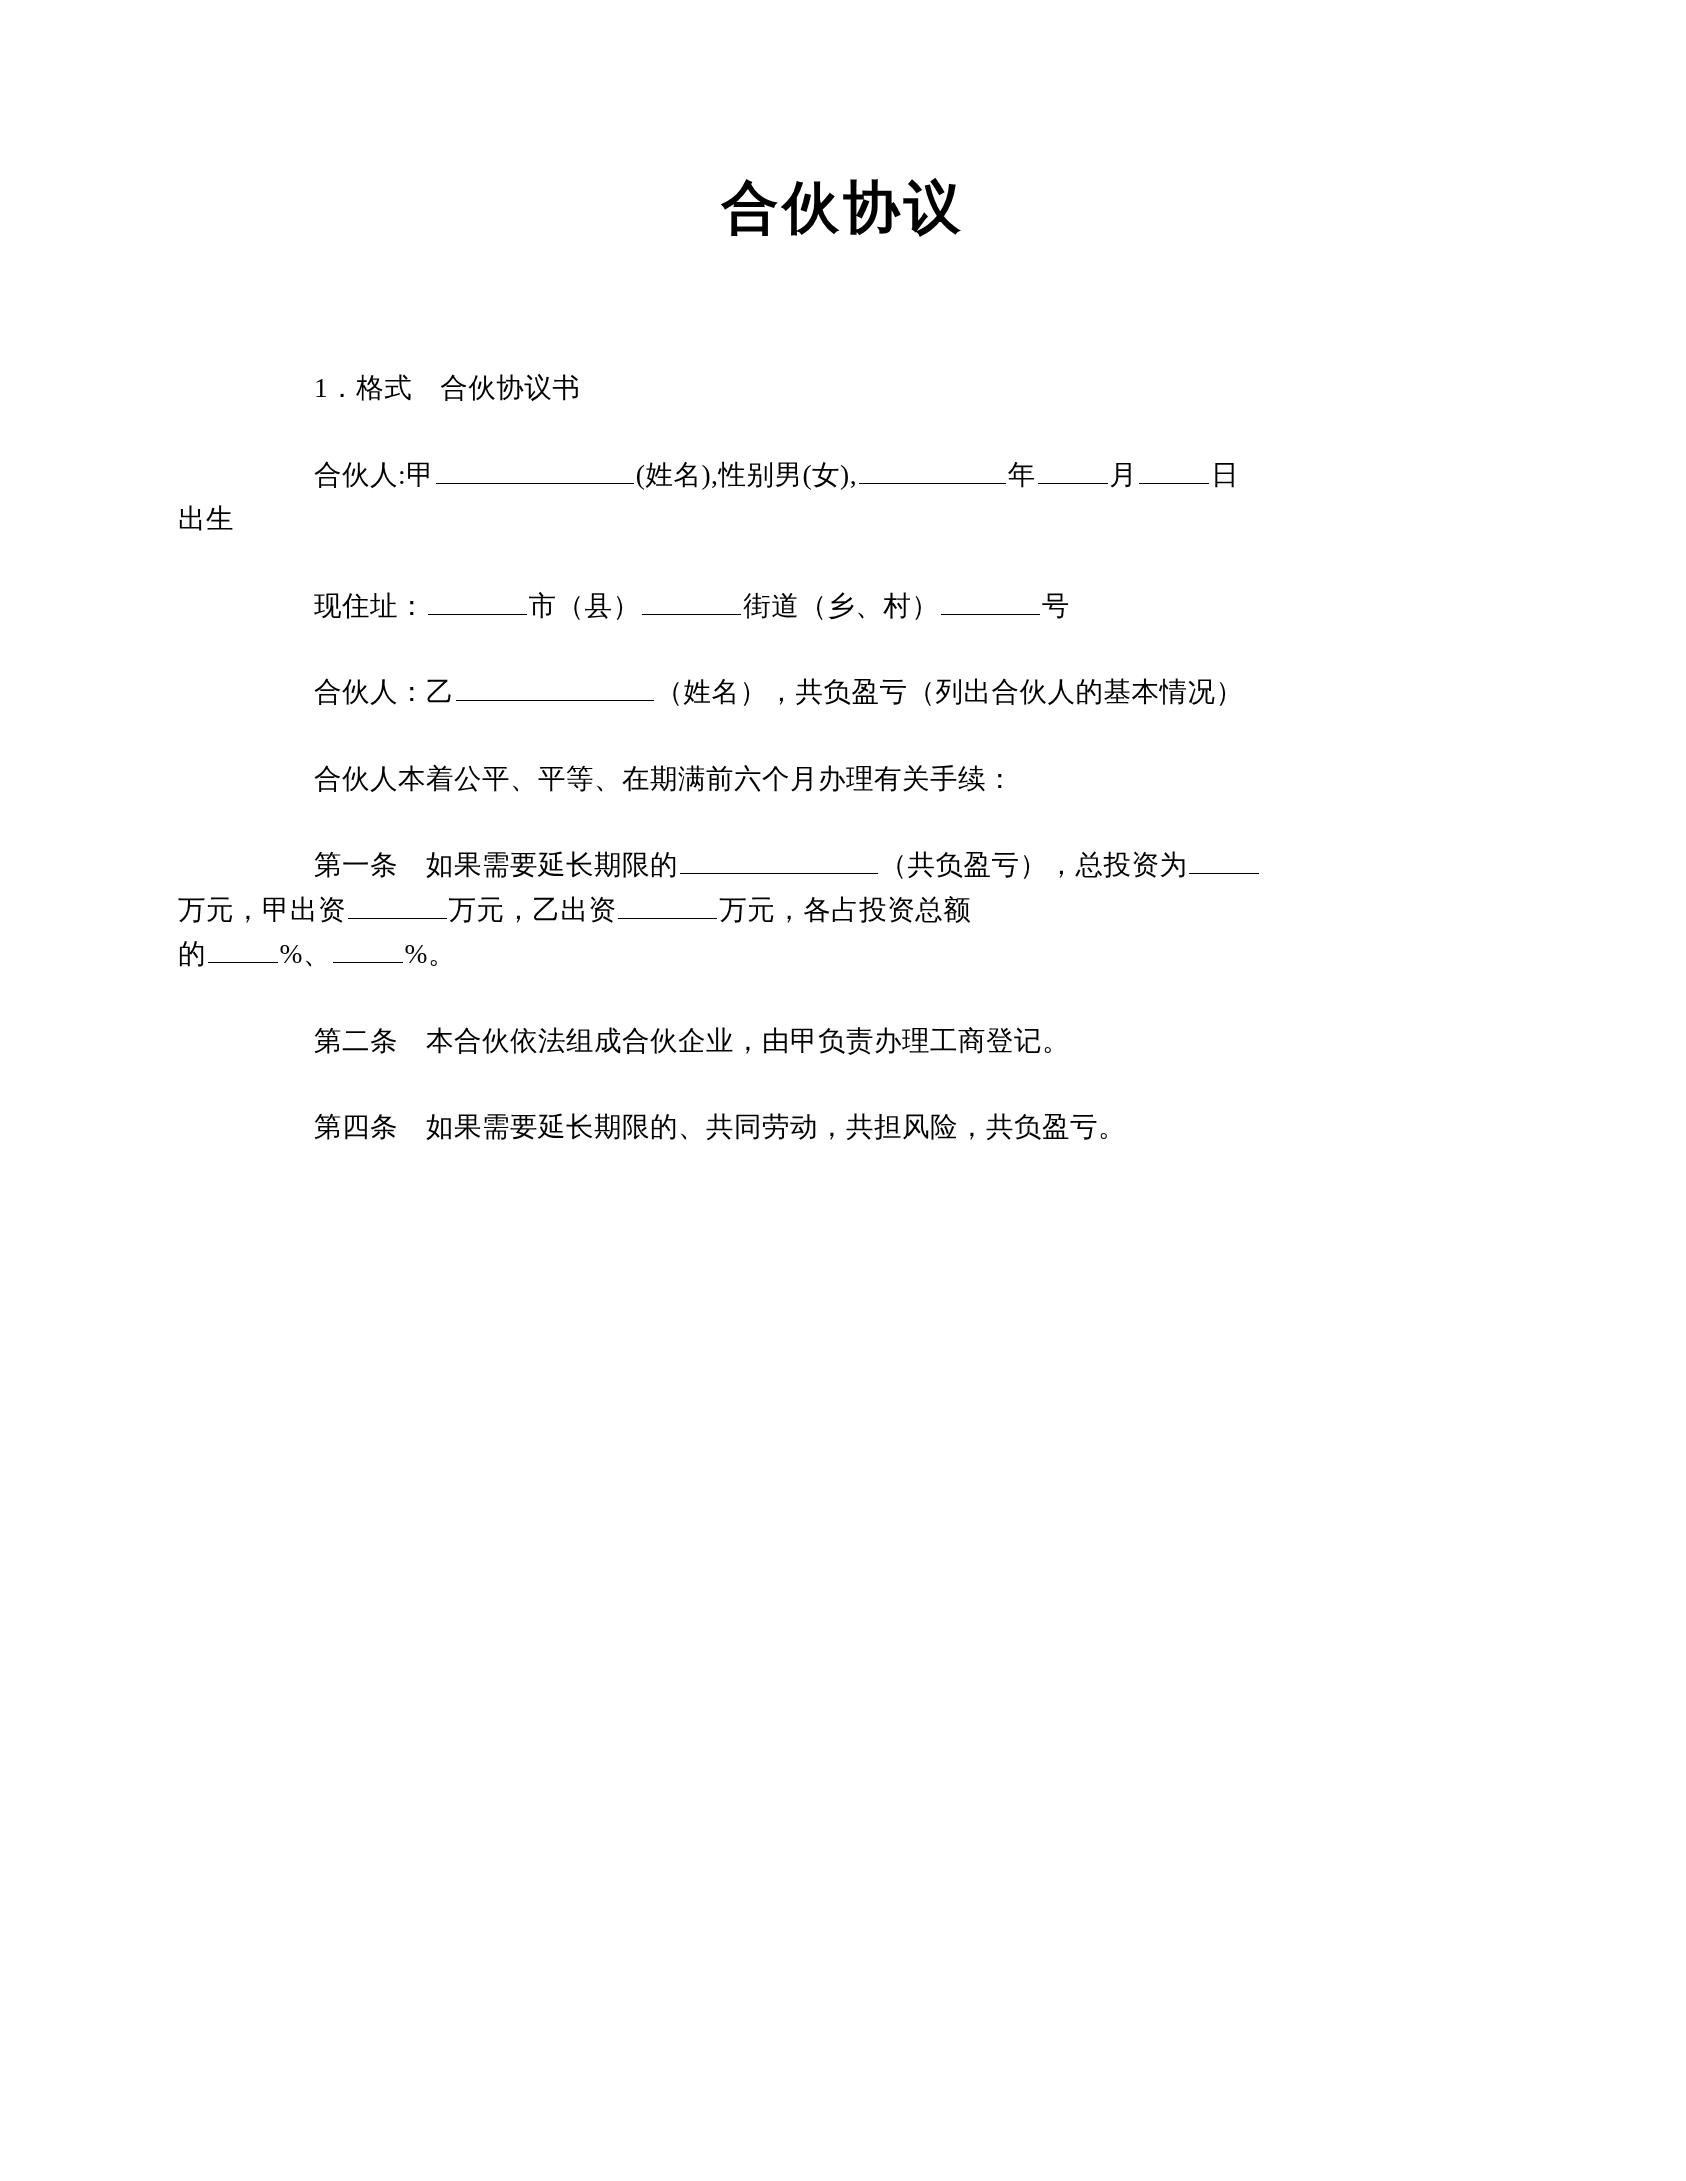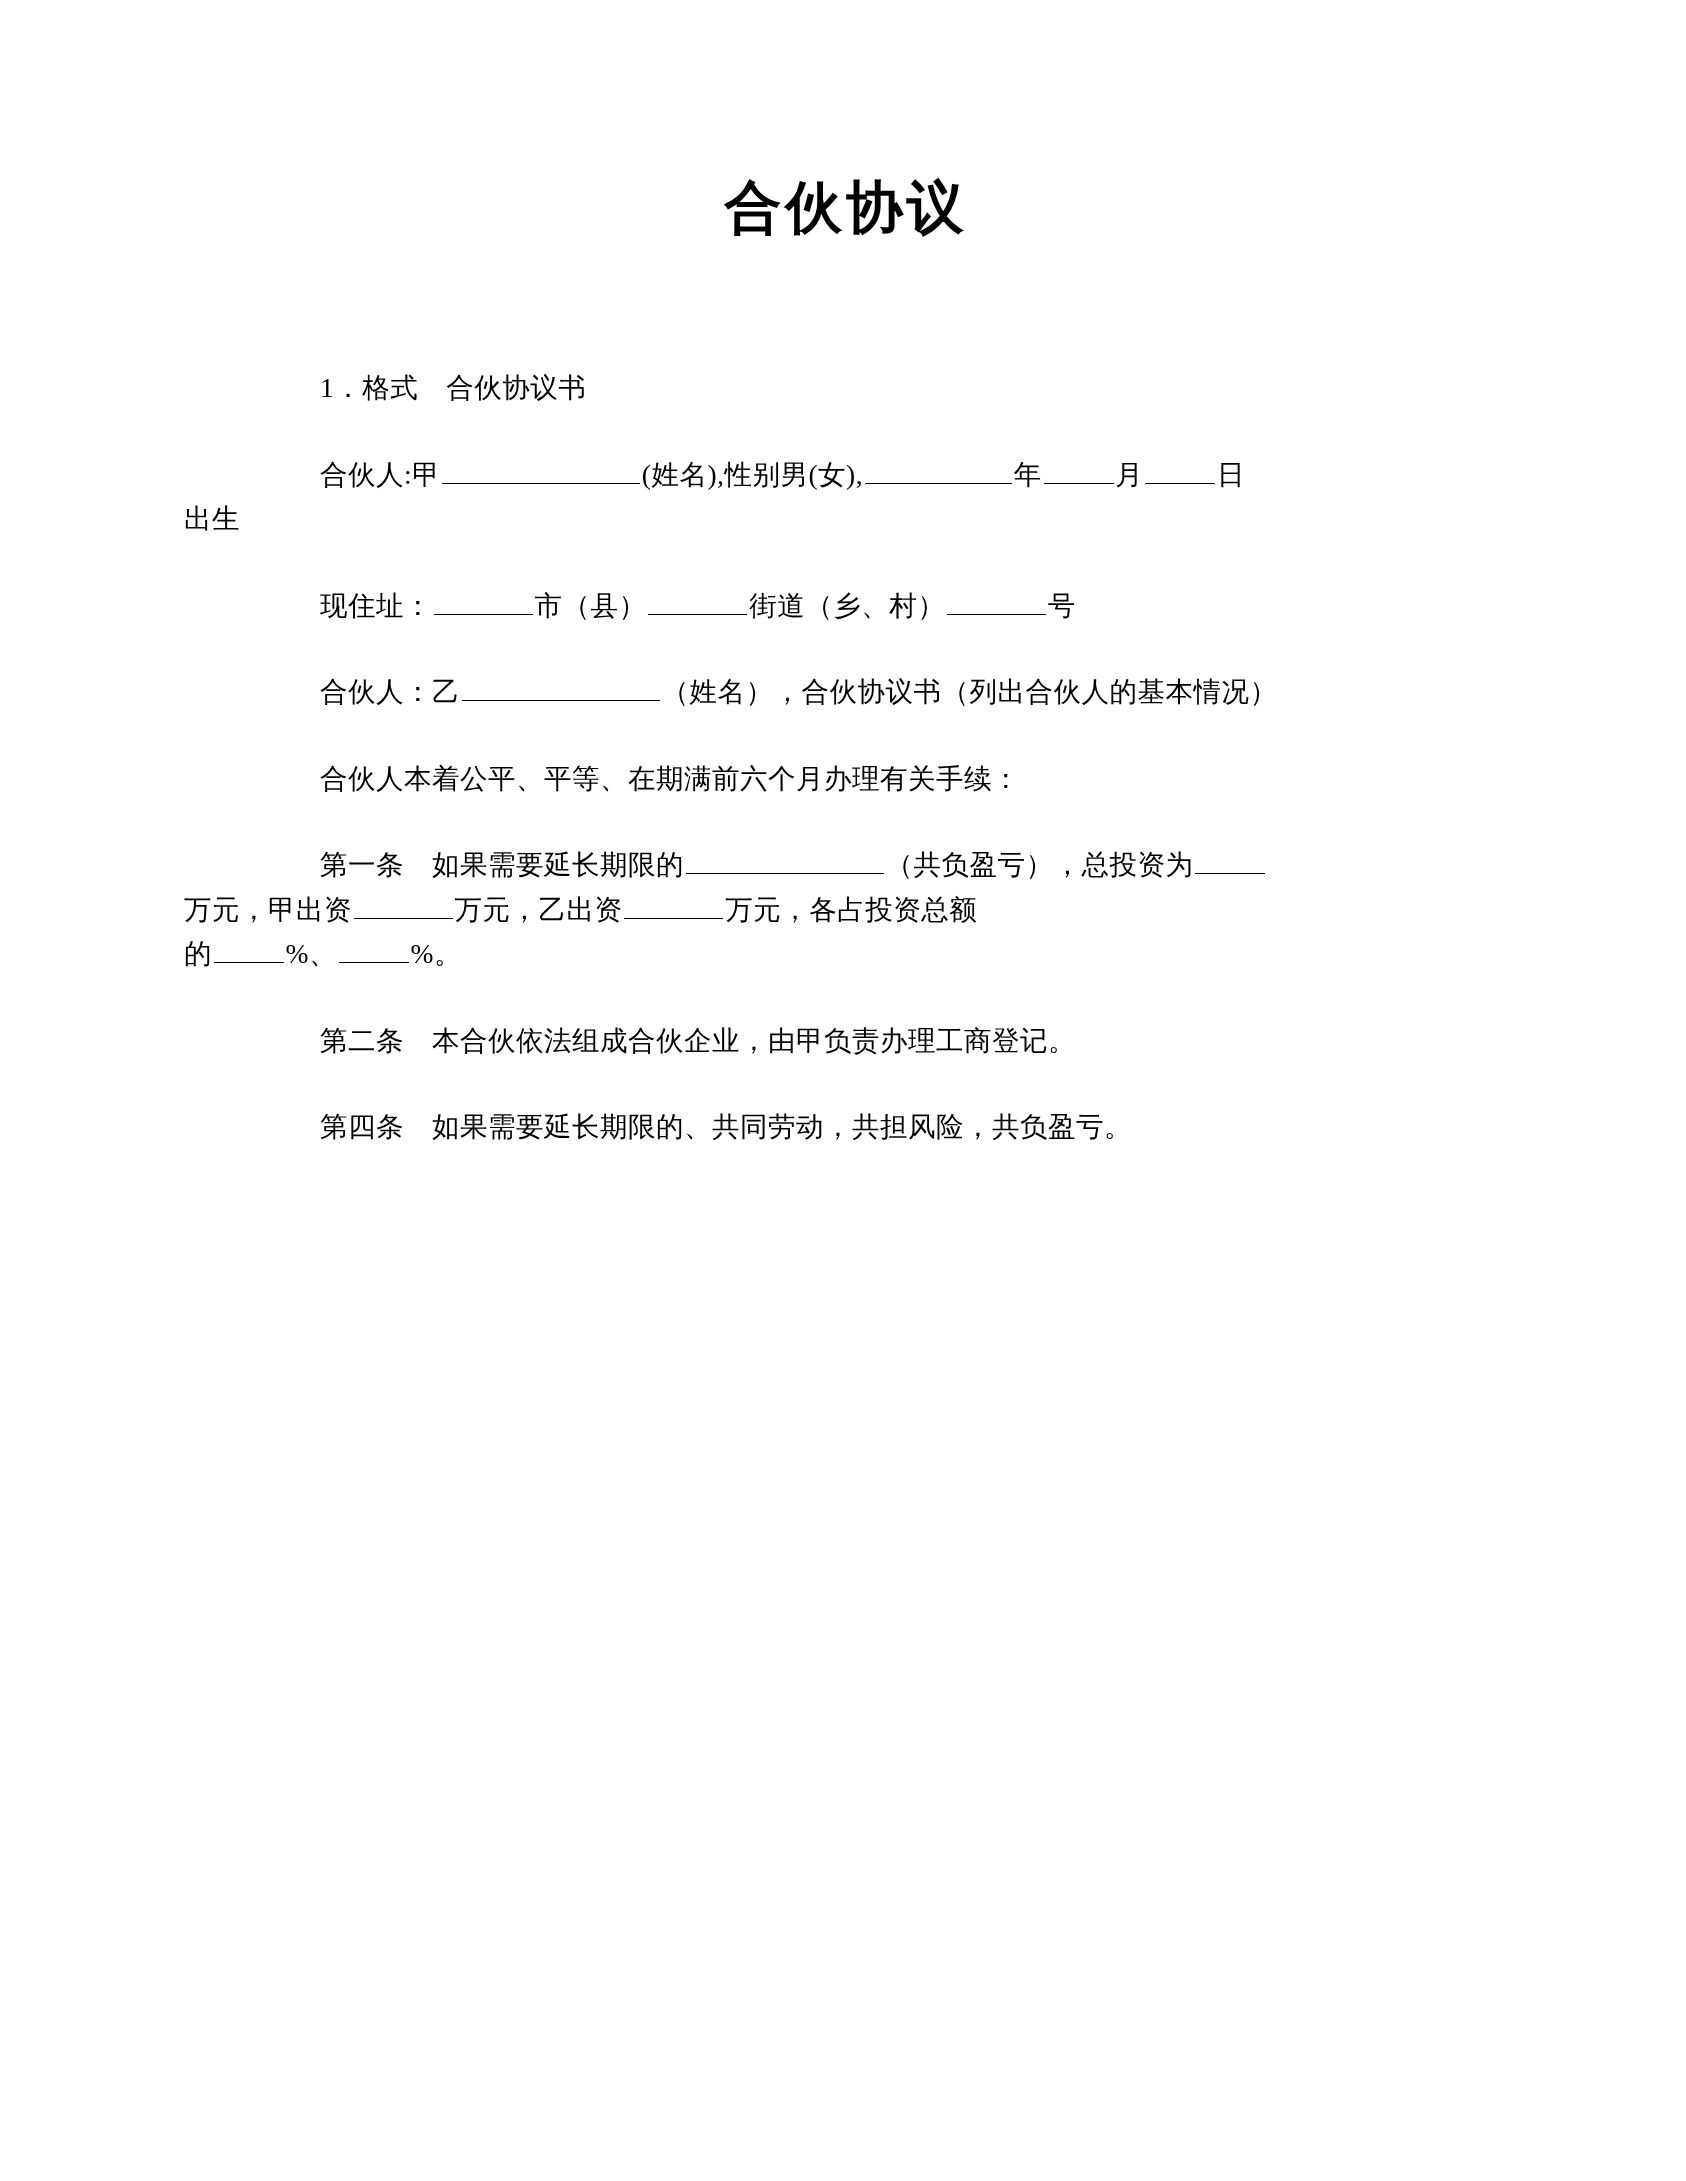--- a/index.html
+++ b/index.html
@@ -12,21 +12,20 @@
     color: #000000;
   }
   .page {
     width: 1686px;
     height: 1838px;
     background: #ffffff;
     margin: 0 auto;
     position: relative;
     box-sizing: border-box;
     overflow: hidden;
-    padding-left: 6px;
   }
   .doc-title {
     text-align: center;
     font-size: 57px;
     font-weight: bold;
     letter-spacing: 3.7px;
     margin: 0;
     padding-top: 170px;
     font-family: "DejaVu Sans", sans-serif;
   }
@@ -75,21 +74,21 @@
     <p class="para">
       <span>合伙人:甲</span><span class="blank b-xl"></span><span>(姓名),性别男(女),</span><span class="blank b-lg"></span><span>年</span><span class="blank b-sm"></span><span>月</span><span class="blank b-sm"></span><span>日</span><br>
       <span class="hang">出生</span>
     </p>
 
     <p class="para">
       <span>现住址：</span><span class="blank b-md"></span><span>市（县）</span><span class="blank b-md"></span><span>街道（乡、村）</span><span class="blank b-md"></span><span>号</span>
     </p>
 
     <p class="para">
-      <span>合伙人：乙</span><span class="blank b-xl"></span><span>（姓名），合伙协议书（列出合伙人的基本情况）</span>
+      <span>合伙人：乙</span><span class="blank b-xl"></span><span>（姓名），共负盈亏（列出合伙人的基本情况）</span>
     </p>
 
     <p class="para">合伙人本着公平、平等、在期满前六个月办理有关手续：</p>
 
     <p class="para">
       <span>第一条　如果需要延长期限的</span><span class="blank b-xl"></span><span>（共负盈亏），总投资为</span><span class="blank b-sm"></span><br>
       <span class="hang">万元，甲出资</span><span class="blank b-md"></span><span>万元，乙出资</span><span class="blank b-md"></span><span>万元，各占投资总额</span><br>
       <span class="hang">的</span><span class="blank b-sm"></span><span>%、</span><span class="blank b-sm"></span><span>%。</span>
     </p>
 

